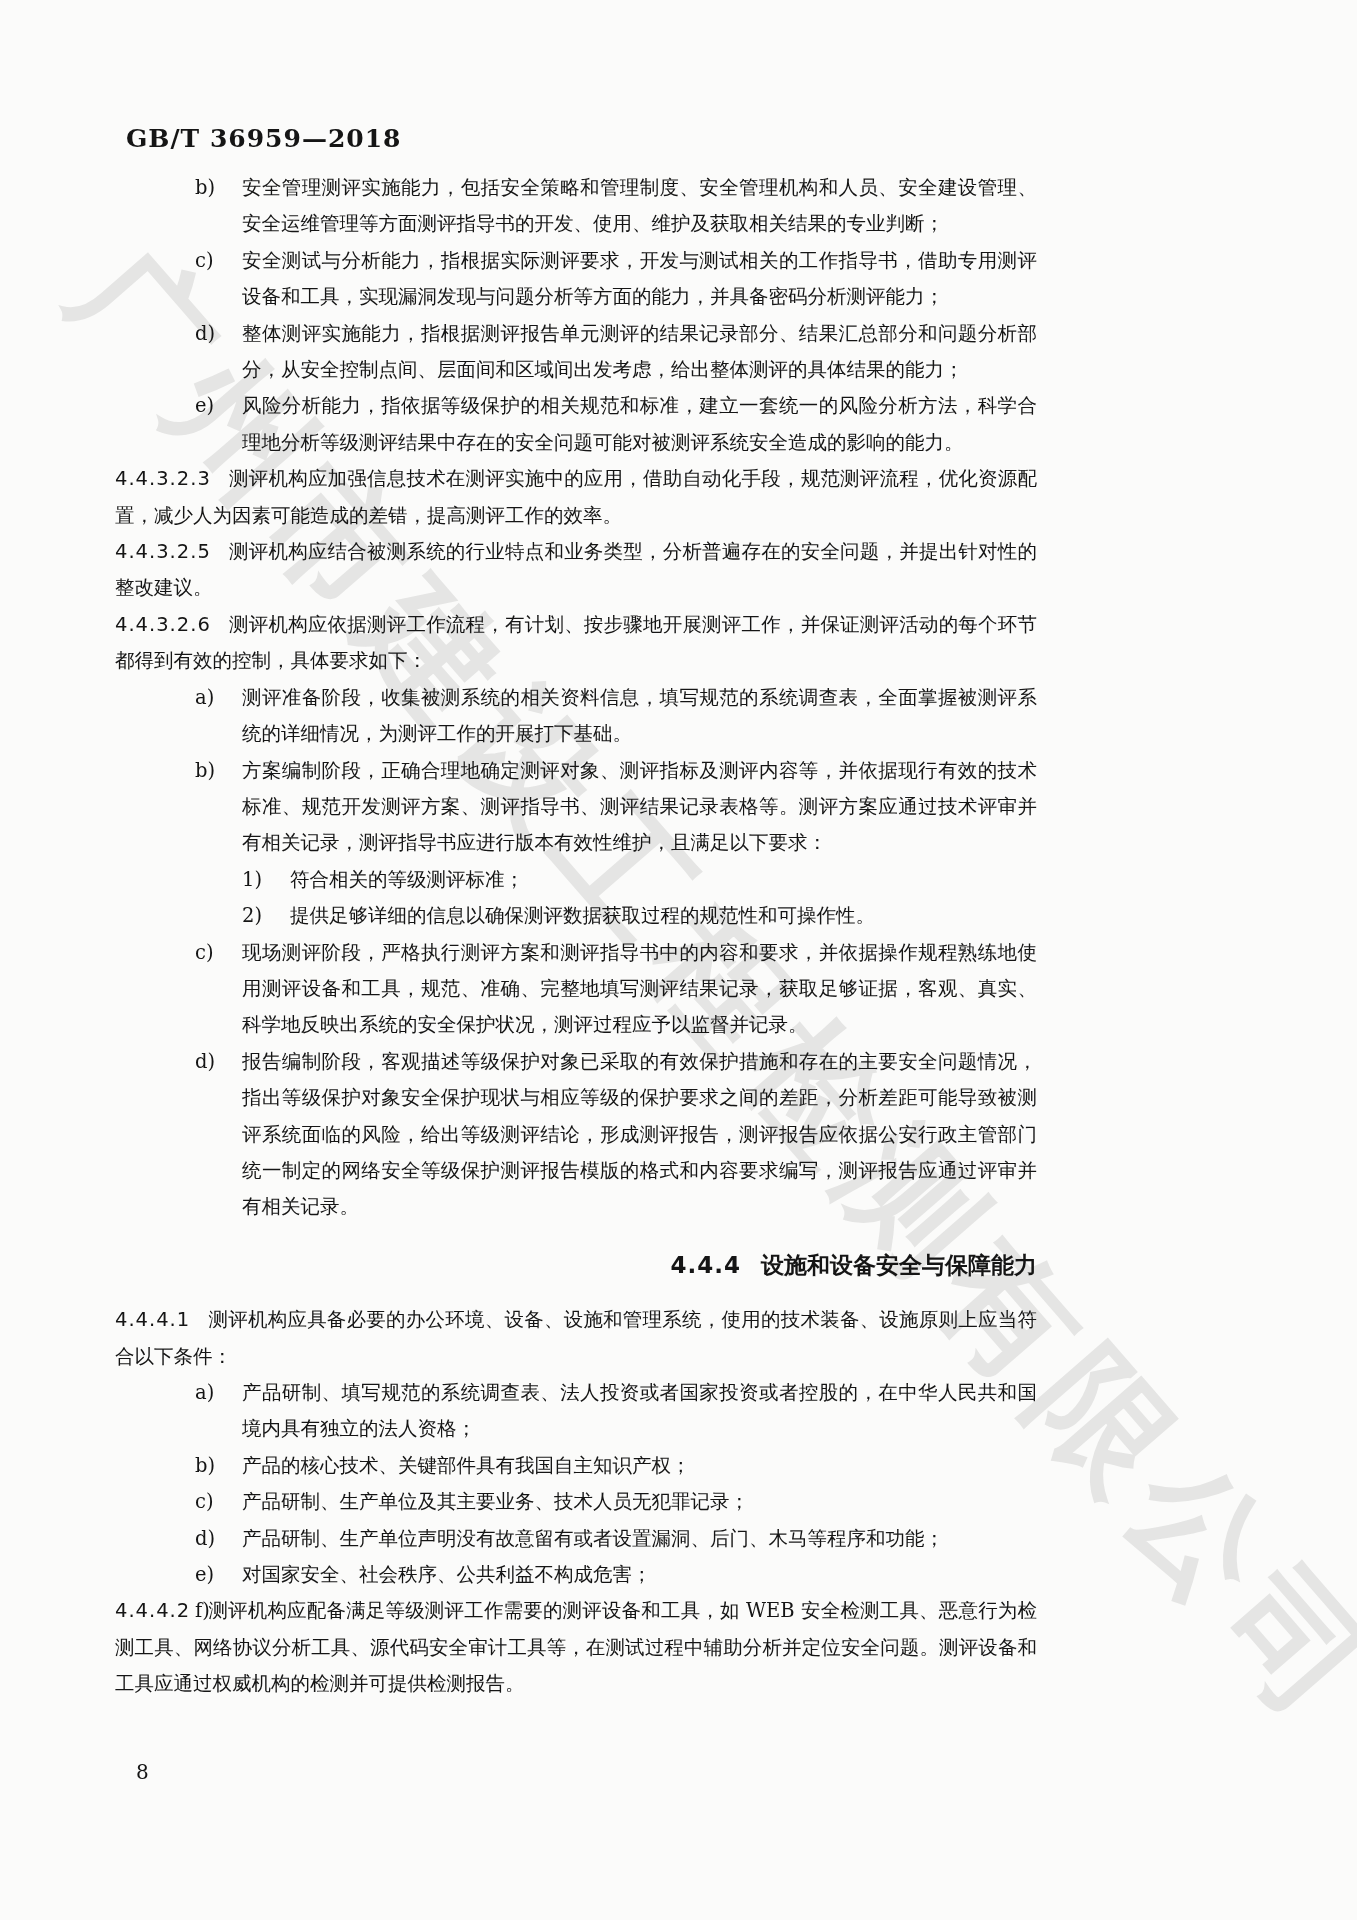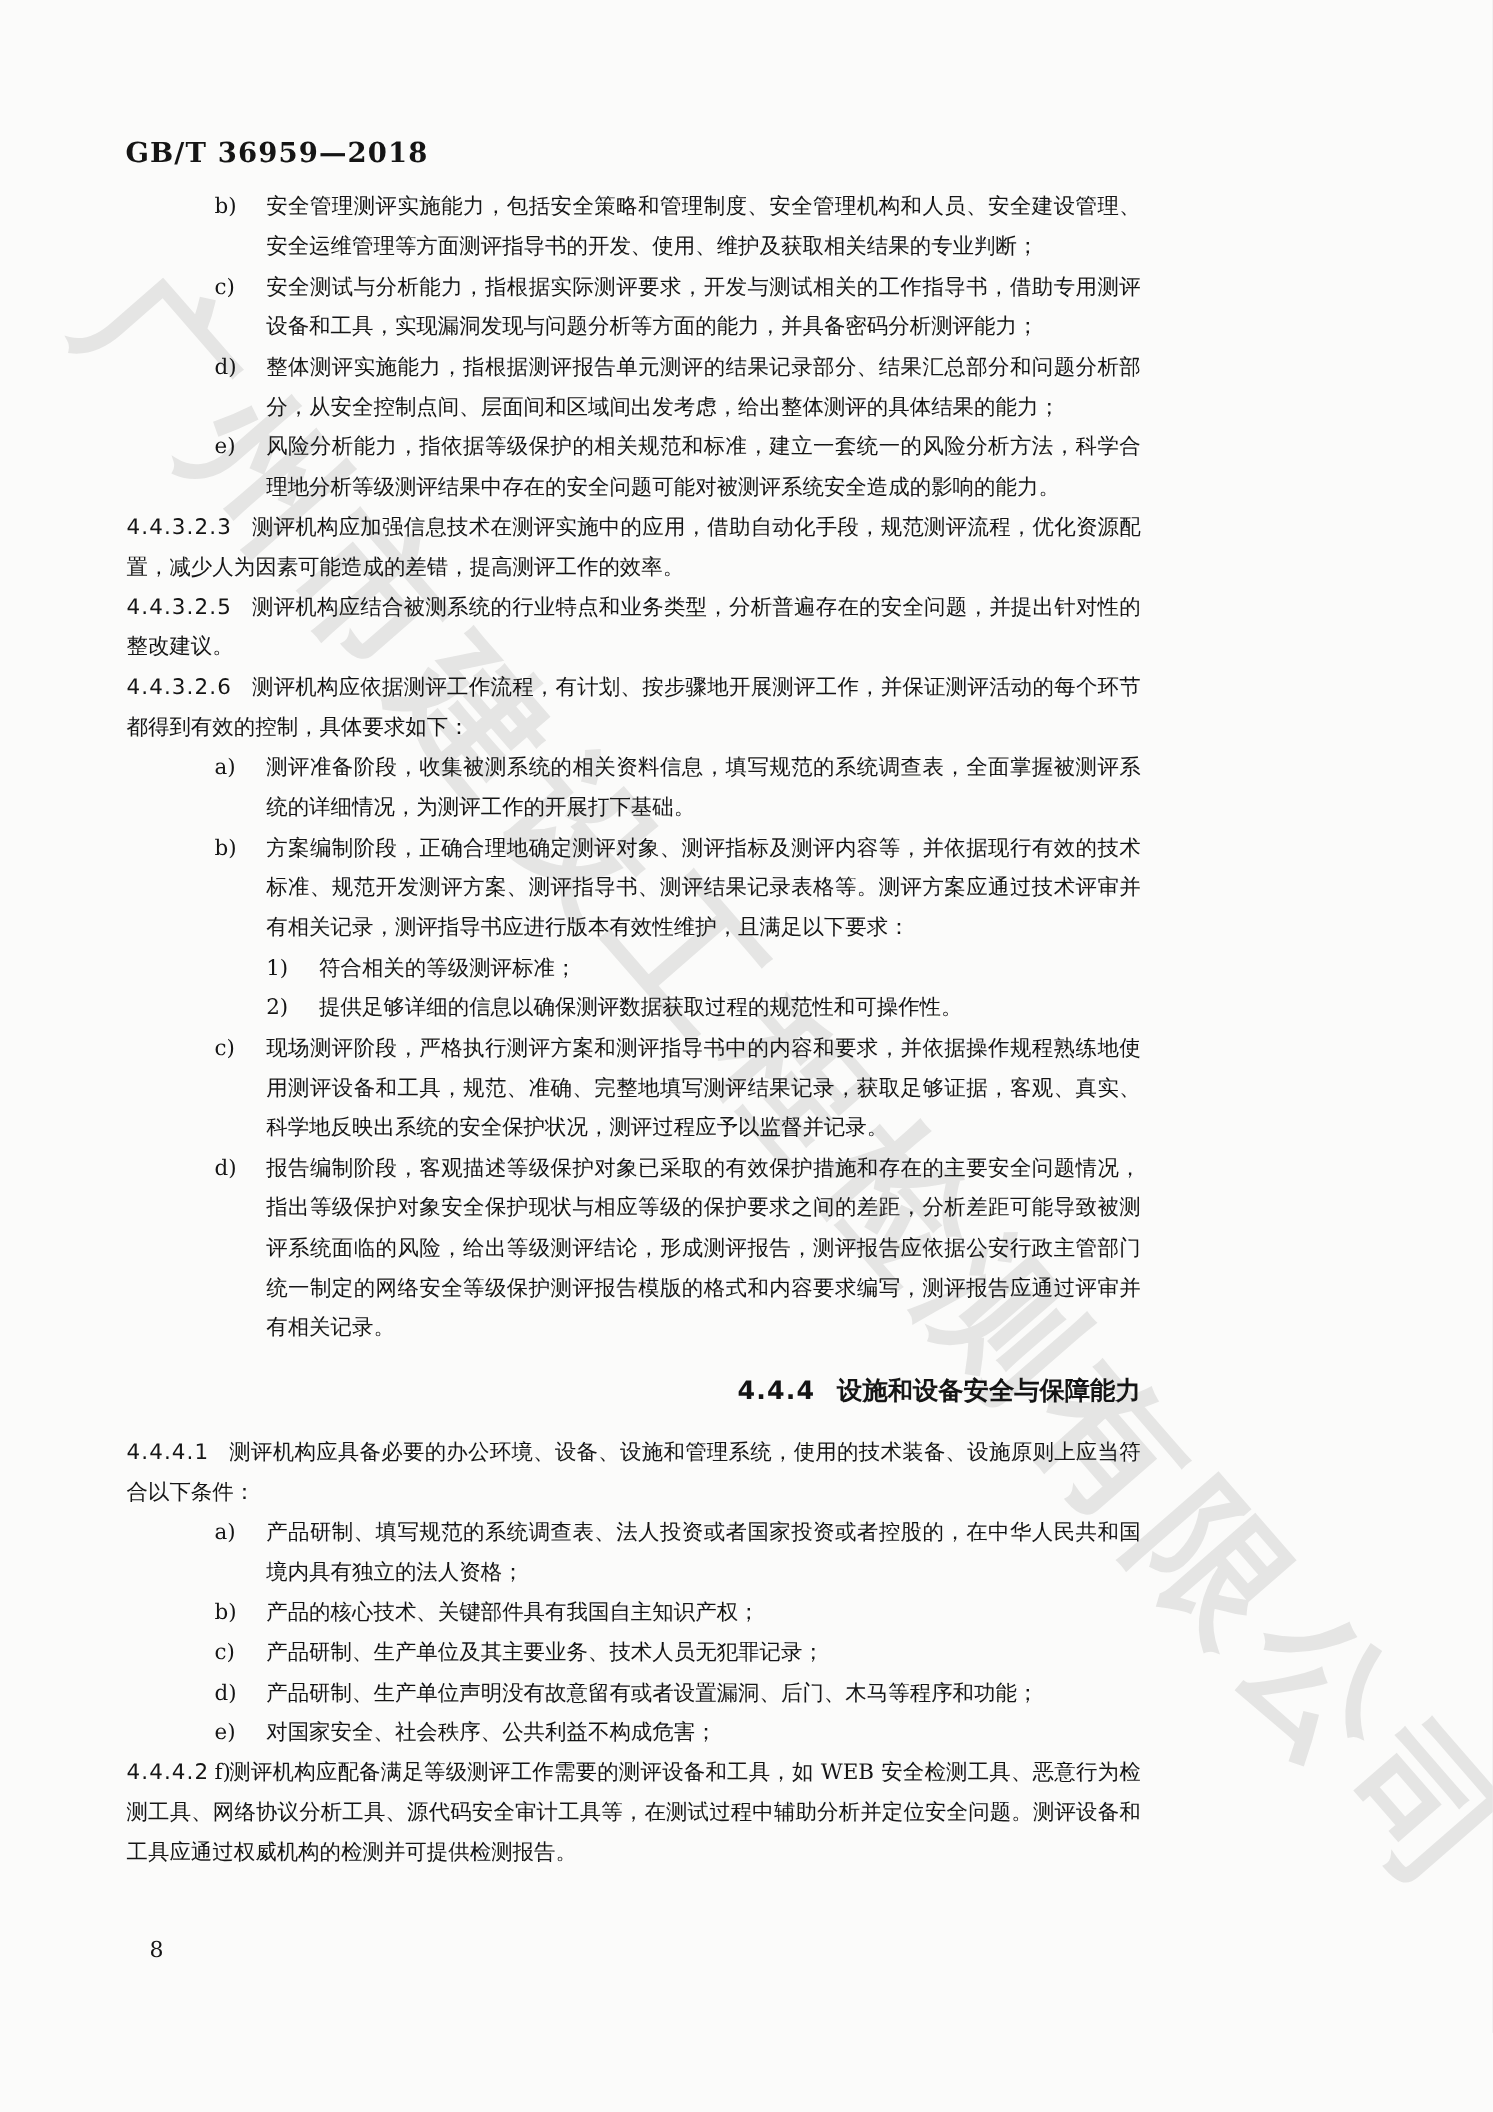--- a/index.html
+++ b/index.html
@@ -21,21 +21,21 @@
     font-weight:bold;
     font-size:132px;
     letter-spacing:14px;
     white-space:nowrap;
     color:rgba(70,70,70,0.12);
     z-index:0;
     pointer-events:none;
   }
   .header {
     position:absolute;
-    left:114px; top:124px;
+    left:126px; top:124px;
     font-size:25px;
     font-weight:bold;
     letter-spacing:1px;
     z-index:1;
   }
   .content {
     position:absolute;
     left:115px; top:170px;
     width:922px;
     font-size:19.5px;

